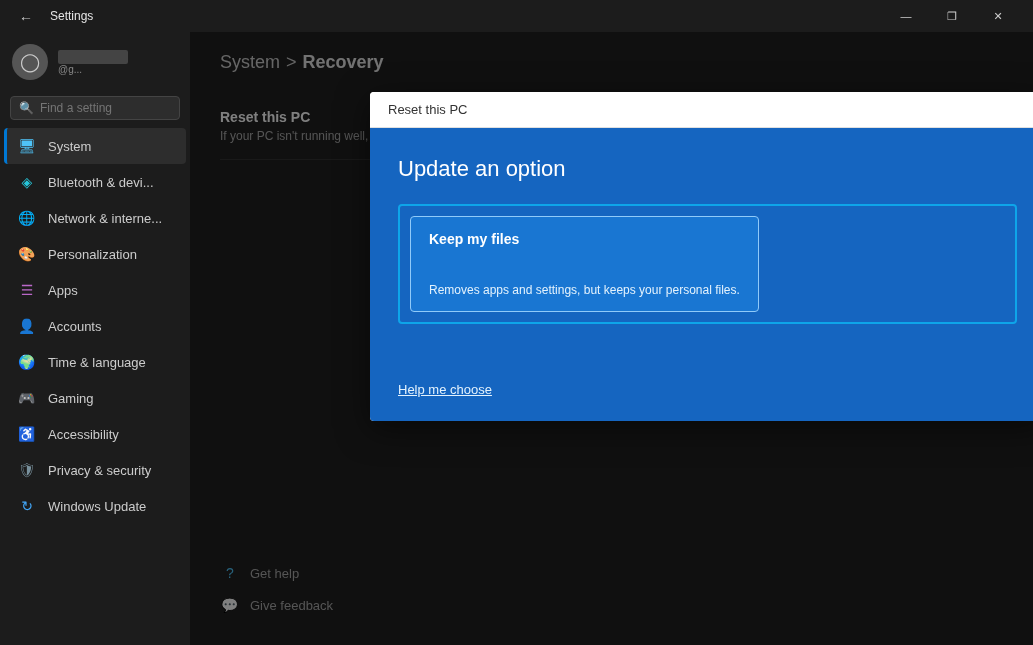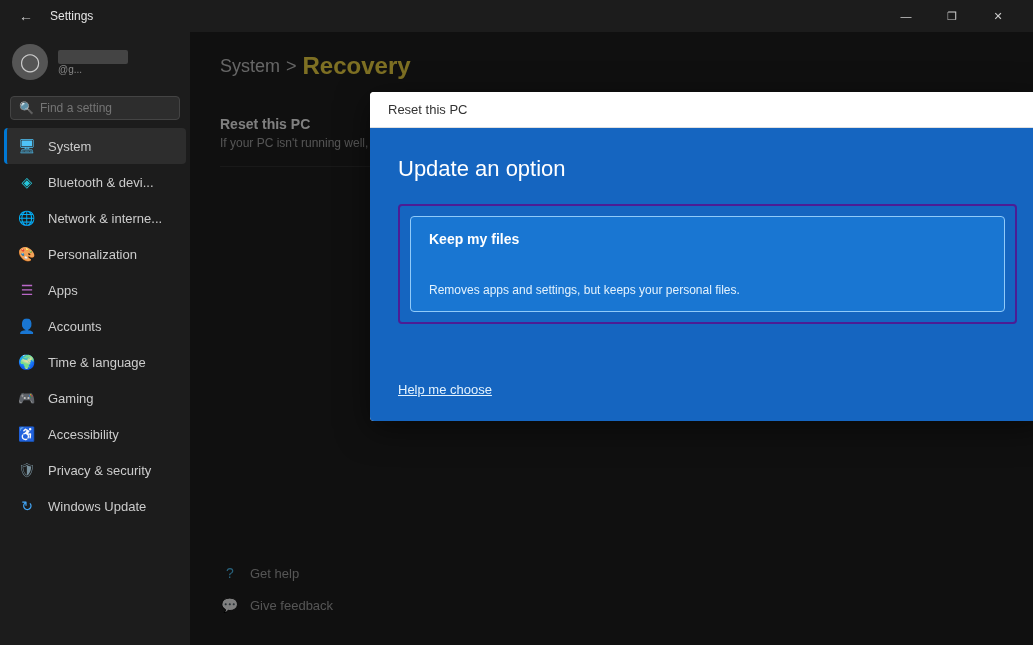--- a/index.html
+++ b/index.html
@@ -171,22 +171,22 @@
     .breadcrumb {
       display: flex;
       align-items: center;
       gap: 6px;
       margin-bottom: 20px;
       font-size: 18px;
       color: #ccc;
     }
     .breadcrumb .current {
       font-weight: 700;
-      color: #fde047;
-      font-size: 24px;
+      color: #e5e5e5;
+      font-size: 18px;
     }
 
     .recovery-options {
       margin-top: 10px;
     }
     .recovery-item {
       display: flex;
       align-items: center;
       justify-content: space-between;
       padding: 16px 0;
@@ -282,23 +282,23 @@
       padding: 28px 28px 30px;
     }
     .dialog-title {
       color: #fff;
       font-size: 22px;
       font-weight: 400;
       margin-bottom: 22px;
     }
     .options-container {
       display: flex;
-      flex-direction: column;
+      flex-direction: row;
       gap: 10px;
-      border: 2px solid #4c1d95;
+      border: 2px solid #0ea5e9;
       border-radius: 4px;
       padding: 10px;
       margin-bottom: 28px;
     }
     .option-btn {
       background: #1976d2;
       border: 1.5px solid #90caf9;
       border-radius: 4px;
       padding: 14px 18px;
       cursor: pointer;

